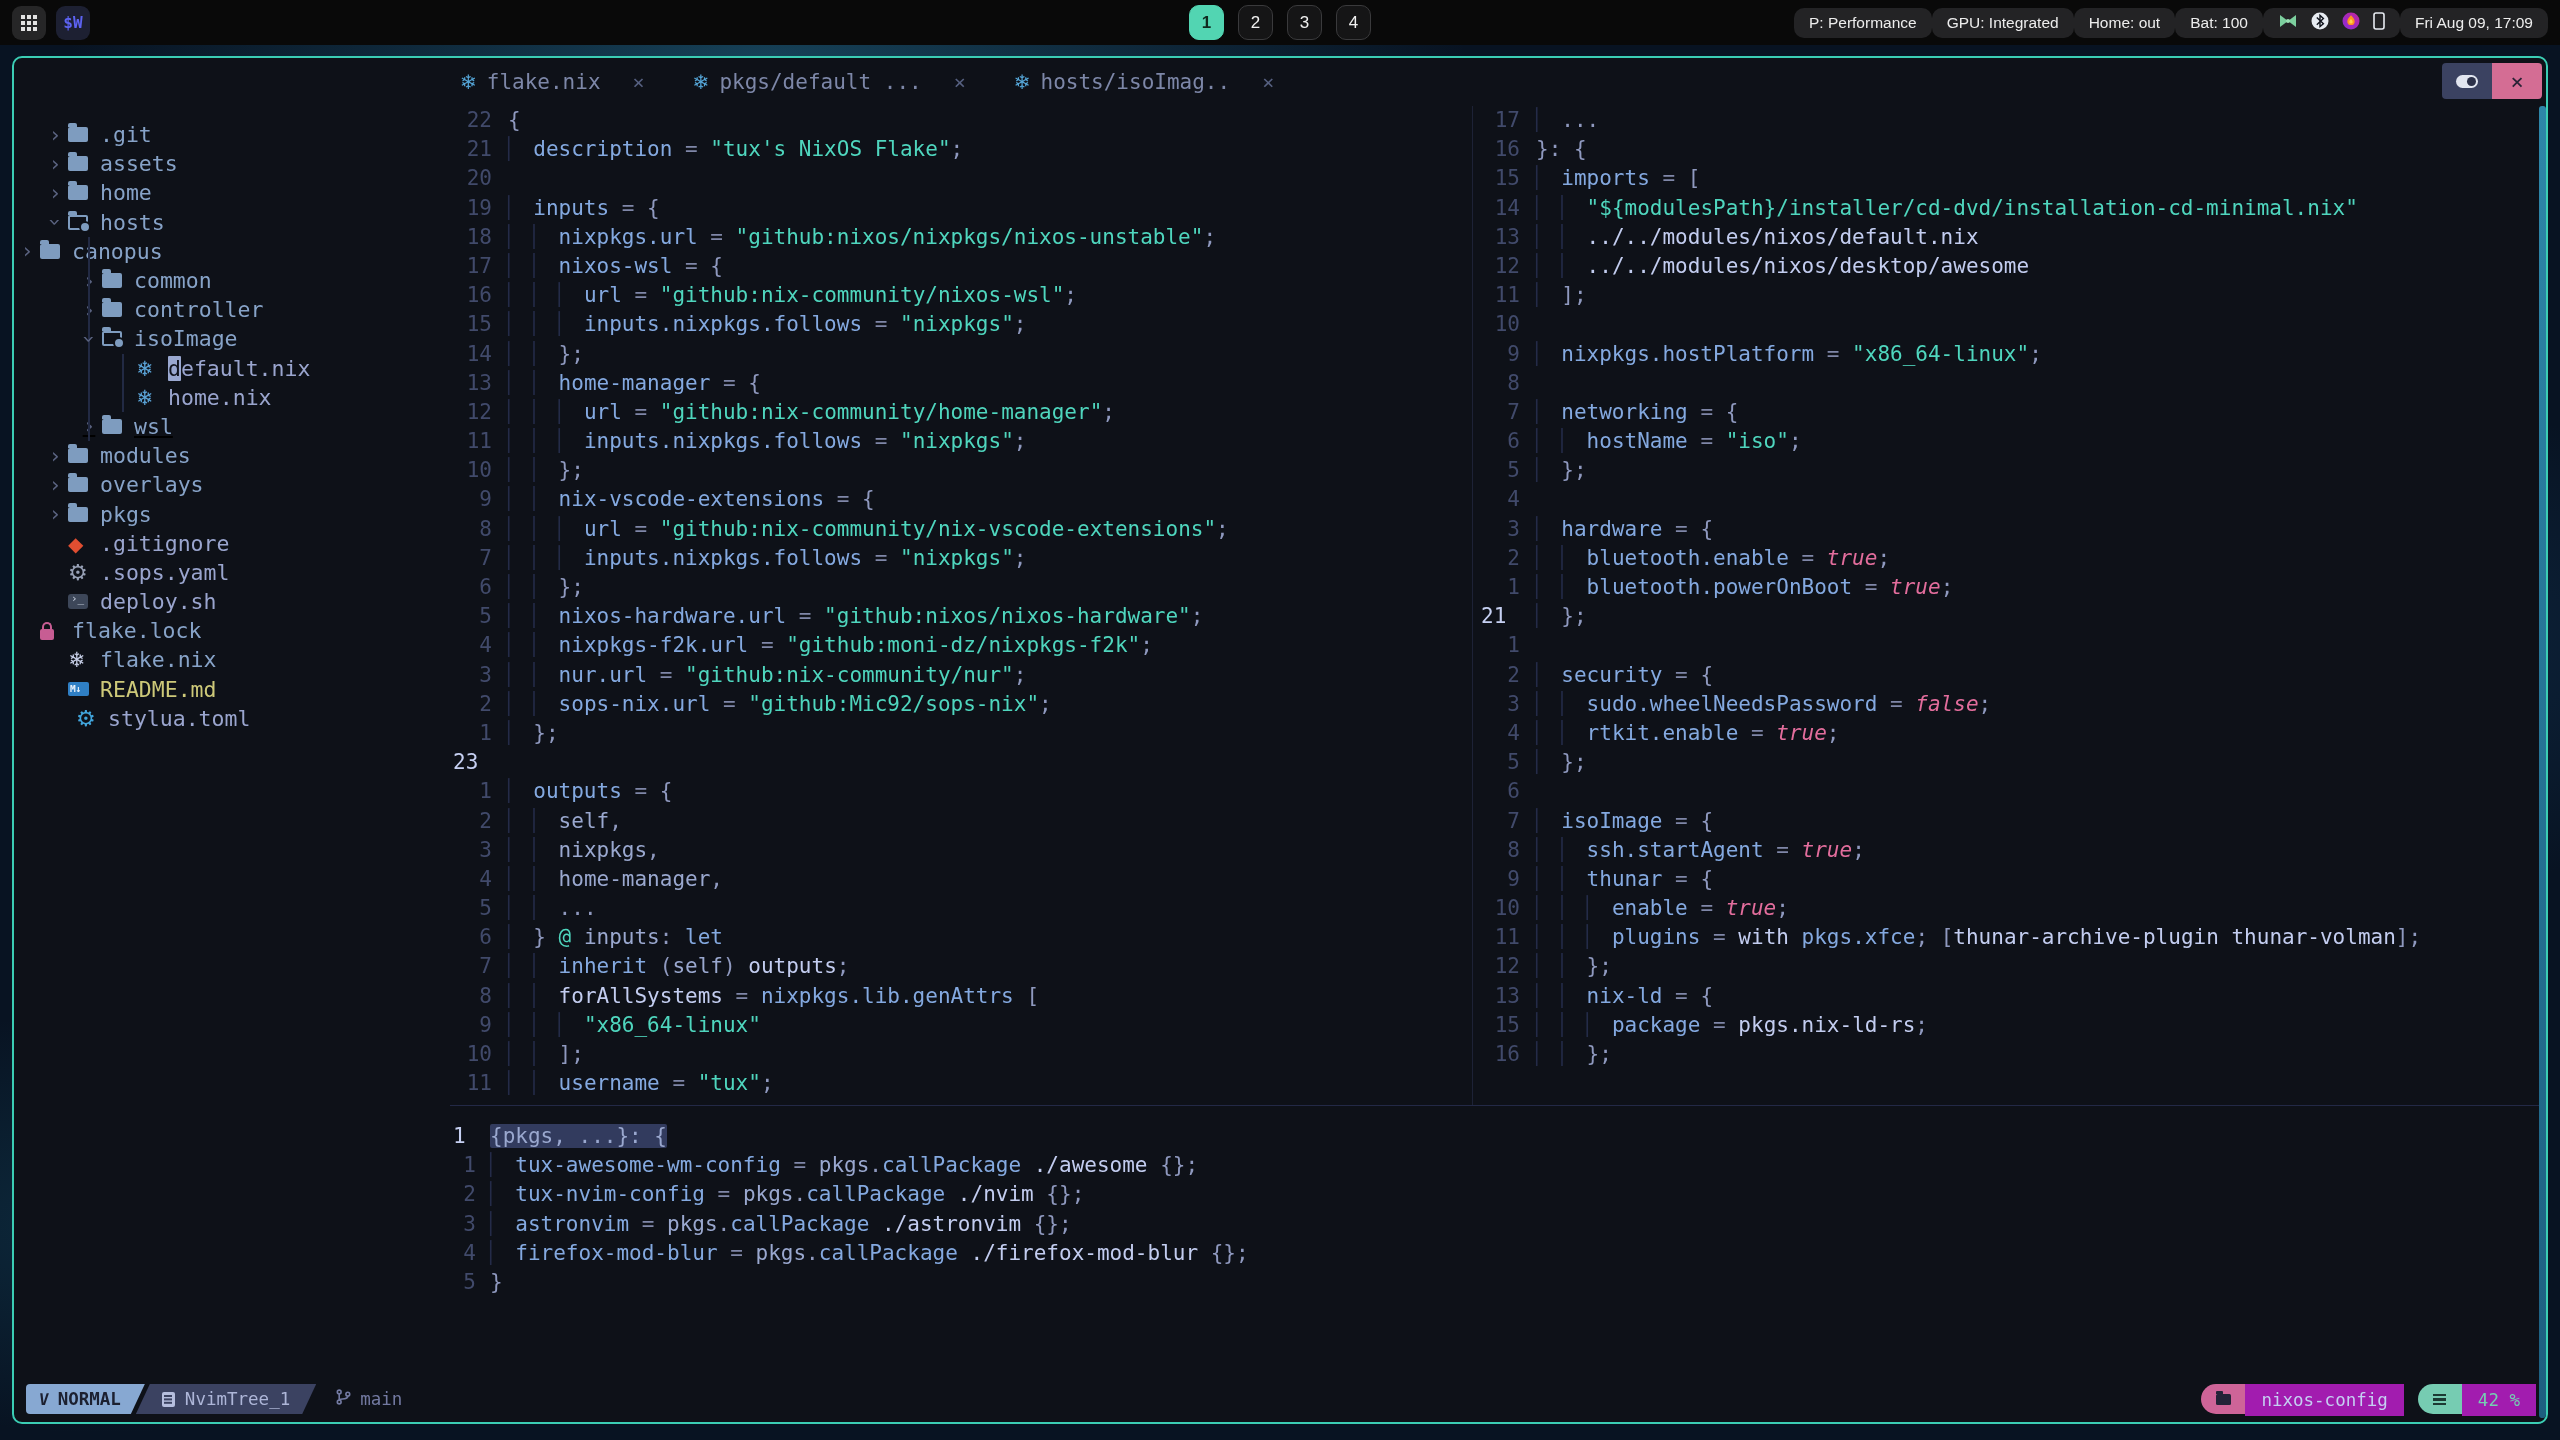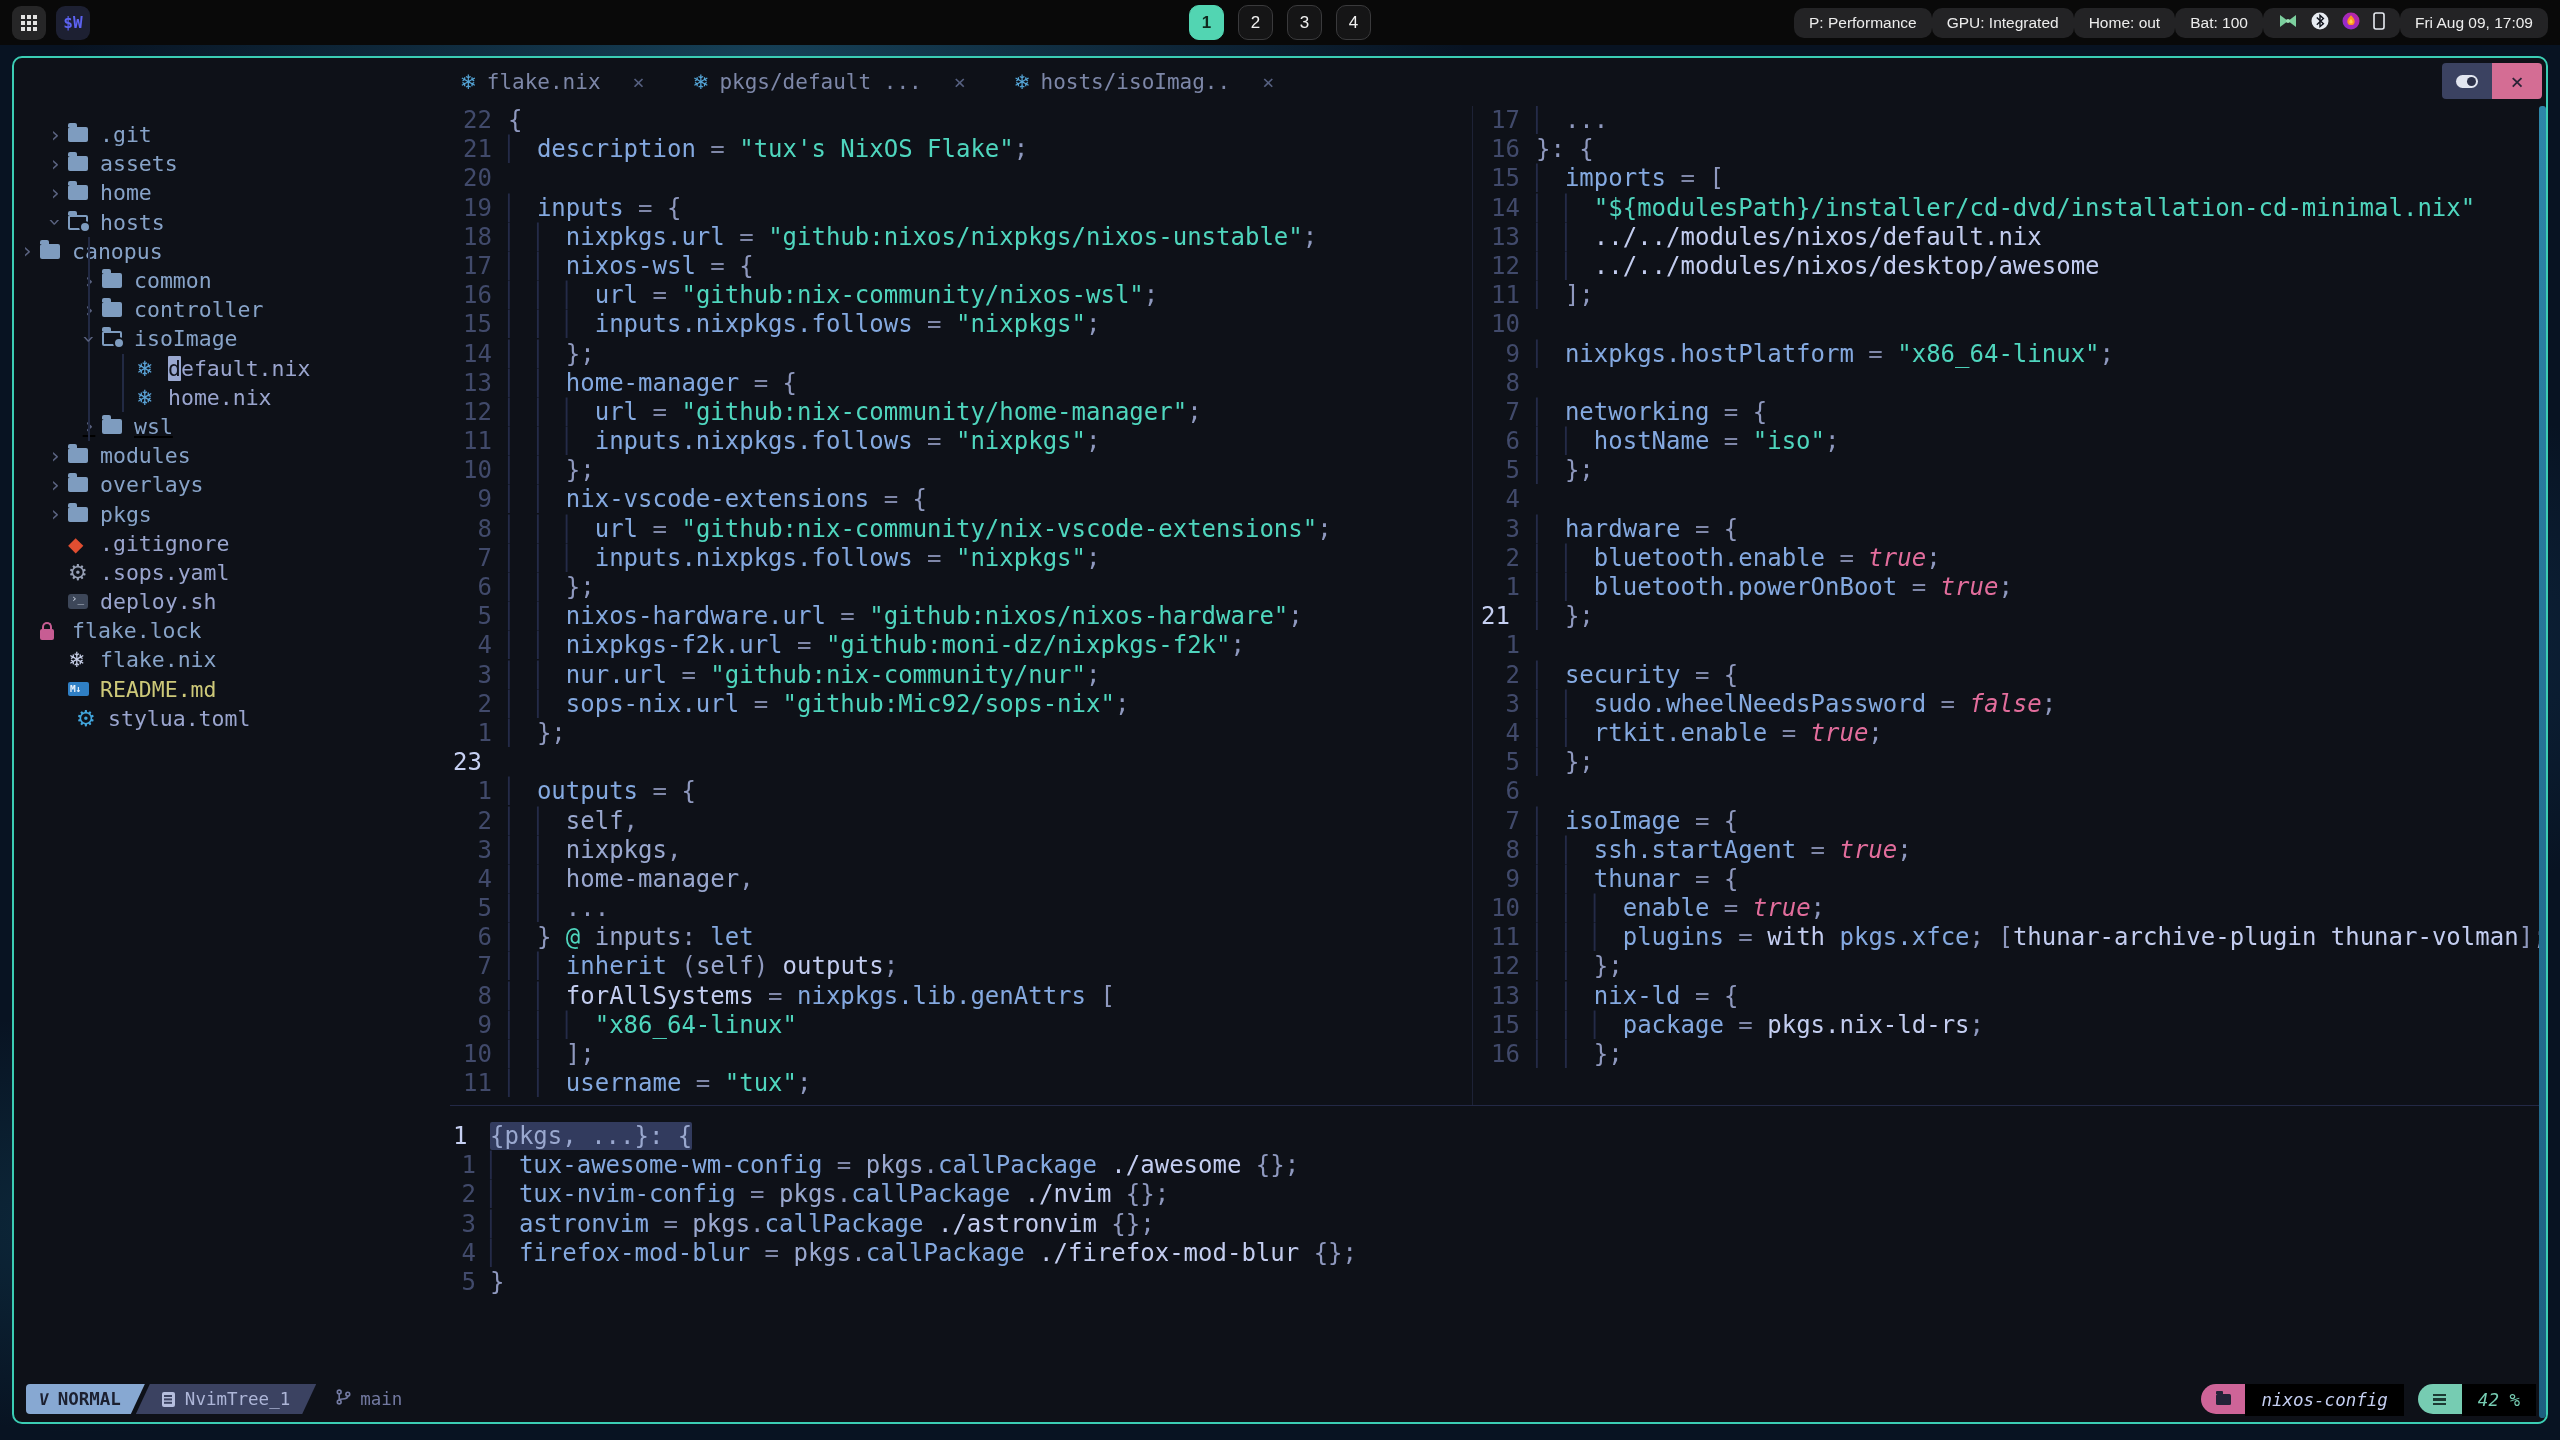--- a/index.html
+++ b/index.html
@@ -72,21 +72,21 @@
   .i-gear-blue::before{content:"⚙";color:#41a5dc;font-size:22px;font-family:"DejaVu Sans",sans-serif;}
   .i-terminal{width:20px;height:15px;background:#3d4759;border-radius:3px;position:relative;}
   .i-terminal::before{content:"›_";position:absolute;left:3px;top:-2px;font-size:11px;color:#cdd5e4;}
   .i-lock{width:14px;height:11px;background:#c75d93;border-radius:2px;position:relative;margin-top:7px;}
   .i-lock::before{content:"";position:absolute;top:-7px;left:2px;width:10px;height:9px;
     border:2.5px solid #c75d93;border-bottom:none;border-radius:5px 5px 0 0;box-sizing:border-box;}
   .i-markdown{width:21px;height:14px;background:#2f7fc4;border-radius:2px;position:relative;}
   .i-markdown::before{content:"M↓";position:absolute;left:2px;top:1px;font-size:9.5px;
     font-weight:bold;color:#eaf2fa;}
   
-  .ed{position:absolute;overflow:hidden;font-size:24px;}
+  .ed{position:absolute;overflow:hidden;font-size:21px;}
   .ed-main{left:436px;top:48px;width:1022px;height:999px;}
   .ed-right{left:1464px;top:48px;right:0;height:999px;}
   .ed-bottom{left:436px;top:1048px;right:0;height:280px;padding-top:16px;}
   .vsep{position:absolute;left:1458px;top:48px;width:1px;height:999px;background:#1d2236;}
   .hsep{position:absolute;left:436px;right:0;top:1047px;height:1px;background:#232946;}
   .cl{height:29.2px;line-height:29.2px;white-space:pre;}
   .ln{display:inline-block;text-align:right;box-sizing:border-box;color:#414a6b;padding-right:10px;}
   .ed-main .ln,.ed-right .ln{width:52px;}
   .ed-bottom .ln{width:34px;padding-right:8px;}
   .cl.cur .ln{color:#c6d0f2;text-align:left;padding-left:3px;}
@@ -108,21 +108,21 @@
     padding:0 26px;margin-left:-9px;
     clip-path:polygon(14px 0,100% 0,calc(100% - 14px) 100%,0 100%);}
   .flines{width:13px;height:15px;border-radius:2px;background:#b6bede;position:relative;}
   .flines::before{content:"";position:absolute;left:2.5px;top:3.5px;width:8px;height:1.8px;
     background:#3b4261;box-shadow:0 3.4px 0 #3b4261,0 6.8px 0 #3b4261;}
   .seg-branch{display:flex;align-items:center;gap:9px;color:#737aa2;margin-left:20px;}
   .st-spacer{flex:1;}
   .seg-icon{width:44px;display:flex;align-items:center;justify-content:center;}
   .seg-icon.pink{background:#ce6498;border-radius:15px 0 0 15px;}
   .seg-icon.teal{background:#76ccb2;border-radius:15px 0 0 15px;}
-  .seg-label{display:flex;align-items:center;background:#000000;padding:16px 16px;white-space:pre;font-style:italic;}
+  .seg-label{display:flex;align-items:center;background:#a21caf;padding:16px 16px;white-space:pre;}
   .seg-label.proj{color:#c5cff2;margin-right:14px;}
   .seg-label.pct{color:#76ccb2;}
   .fdark{width:15px;height:11px;background:#232338;border-radius:1.5px;position:relative;}
   .fdark::before{content:"";position:absolute;top:-3px;left:0;width:7px;height:3px;
     background:#232338;border-radius:1px 1px 0 0;}
   .menu-glyph{width:13px;height:11px;
     background:repeating-linear-gradient(to bottom,#1c3a33 0 2.2px,transparent 2.2px 4.4px);}
 </style>
 </head>
 <body>

